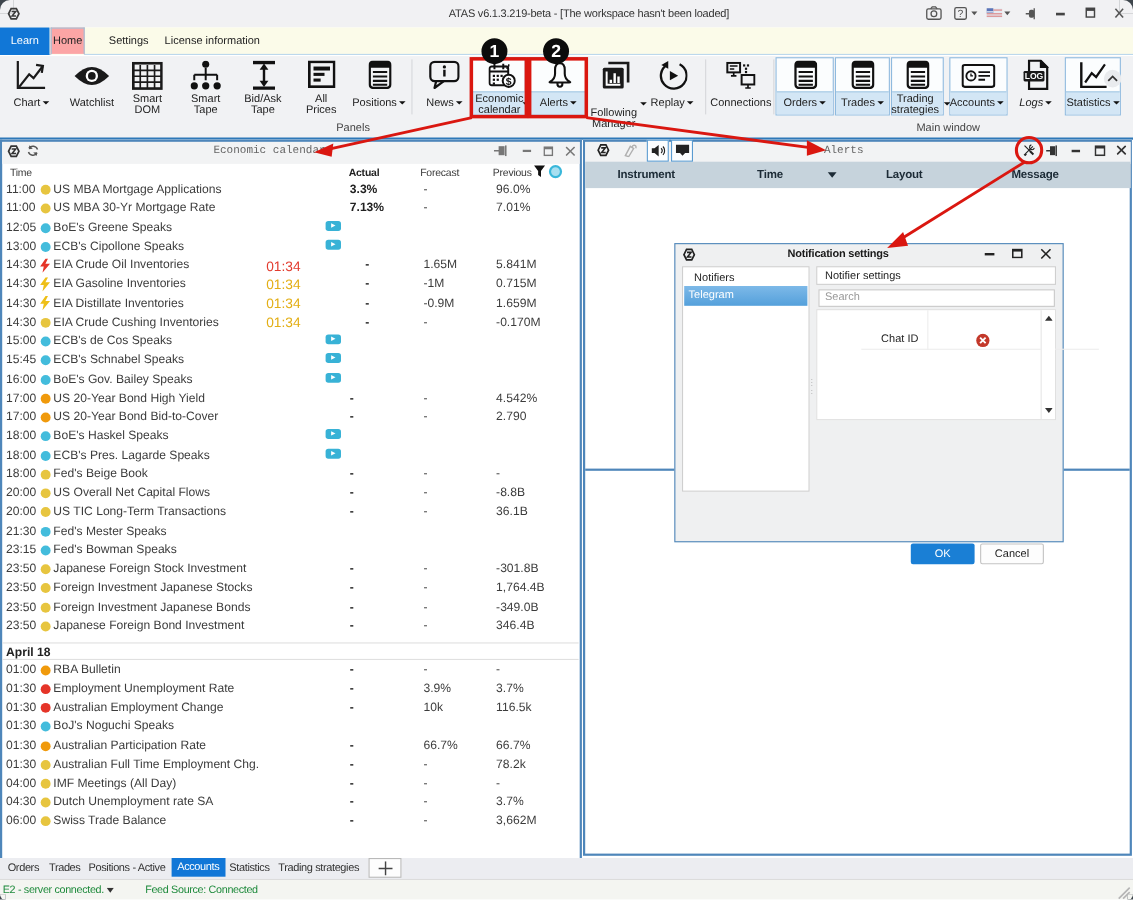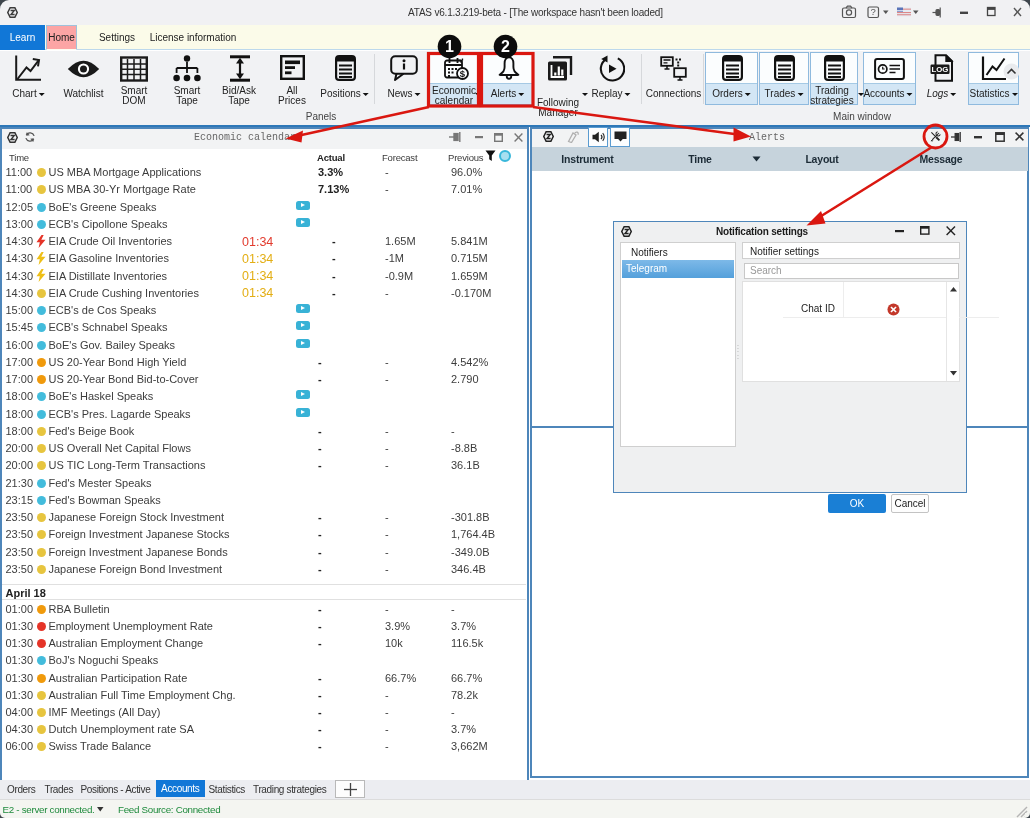--- a/index.html
+++ b/index.html
@@ -50,21 +50,21 @@
 .dbox{position:absolute;background:#fff;border:1px solid #cfcfcf;font-size:10px;color:#222;}
 #dtelegram{position:absolute;left:1px;top:17px;right:1px;height:18px;background:linear-gradient(#7db9e8,#54a0db);color:#fff;font-size:10px;padding-left:4px;line-height:18px;}
 #dsearch{position:absolute;left:130px;top:41px;width:215px;height:16px;background:#fff;border:1px solid #c8c8c8;font-size:10px;color:#999;line-height:14px;padding-left:5px;}
 #dgrid{position:absolute;left:128px;top:59px;width:218px;height:101px;background:#fff;border:1px solid #e0e0e0;font-size:10px;color:#222;}
 .grow{position:absolute;left:0;width:100%;height:18px;border-bottom:1px solid #ededed;}
 .gname{position:absolute;left:18px;top:3px;}
 #dinfo{position:absolute;left:122px;top:177px;width:232px;font-size:10.5px;letter-spacing:-0.3px;color:#1a1a1a;text-align:center;line-height:13.4px;}
 a.lnk{color:#1565c0;text-decoration:underline;}
 .dbtn{position:absolute;top:248px;height:19px;font-size:10px;display:flex;align-items:center;justify-content:center;border-radius:2px;margin-top:24px;}
 #dok{left:214px;width:58px;background:#1a7fd5;color:#fff;}
-#dcancel{left:277px;width:38px;background:#fdfdfd;border:1px solid #c3c3c3;color:#222;}
+#dcancel{left:277px;width:58px;background:#fdfdfd;border:1px solid #c3c3c3;color:#222;}
 #tabbar{position:absolute;left:0;top:780px;width:1030px;height:19px;background:#ecedf1;z-index:2;}
 .btab{position:absolute;top:780px;height:18px;font-size:10px;letter-spacing:-0.35px;color:#333;display:flex;align-items:center;justify-content:center;white-space:nowrap;z-index:3;}
 #statusbar{position:absolute;left:0;top:799px;width:1030px;height:19px;background:#f4f5f1;border-top:1px solid #dcdcdc;z-index:2;}
 .stx{position:absolute;top:803.5px;font-size:9.8px;letter-spacing:-0.3px;color:#1e8a3c;z-index:3;}
 svg.ov{position:absolute;left:0;top:0;pointer-events:none;z-index:9;}
 </style></head>
 <body>
 <div id="root">
 <div id="titlebar"></div>
 <div class="corner" style="left:0;"></div>
@@ -763,21 +763,21 @@
             <line x1="0" y1="6.5" x2="13" y2="6.5"></line>
           </g>
         </svg>
       </div>
 </div>
 <div id="statusbar"></div>
 <div class="stx" style="left:2.5px;">E2 - server connected.</div>
 <svg class="stx" style="left:96.5px;top:807px" width="7" height="5">
       <path d="M0 0 l6.5 0 l-3.25 4.5 z" fill="#333"></path>
     </svg>
-<div class="stx" style="left:106px;padding-left:12px;">Feed Source: Connected</div>
+<div class="stx" style="left:120px;padding-left:12px;">Feed Source: Connected</div>
 <svg class="stx" style="left:1014px;top:804px;" width="14" height="14" viewBox="0 0 14 14">
       <g stroke="#b5b5b5" stroke-width="1.5">
         <line x1="13" y1="3" x2="3" y2="13"></line>
         <line x1="13" y1="7" x2="7" y2="13"></line>
         <line x1="13" y1="11" x2="11" y2="13"></line>
       </g>
     </svg>
 <svg class="ov" width="1030" height="818" viewBox="0 0 1030 818">
 <g fill="none" stroke="#da1710" stroke-width="3.2">
 <rect x="428.5" y="53.5" width="50" height="52.5"></rect>

